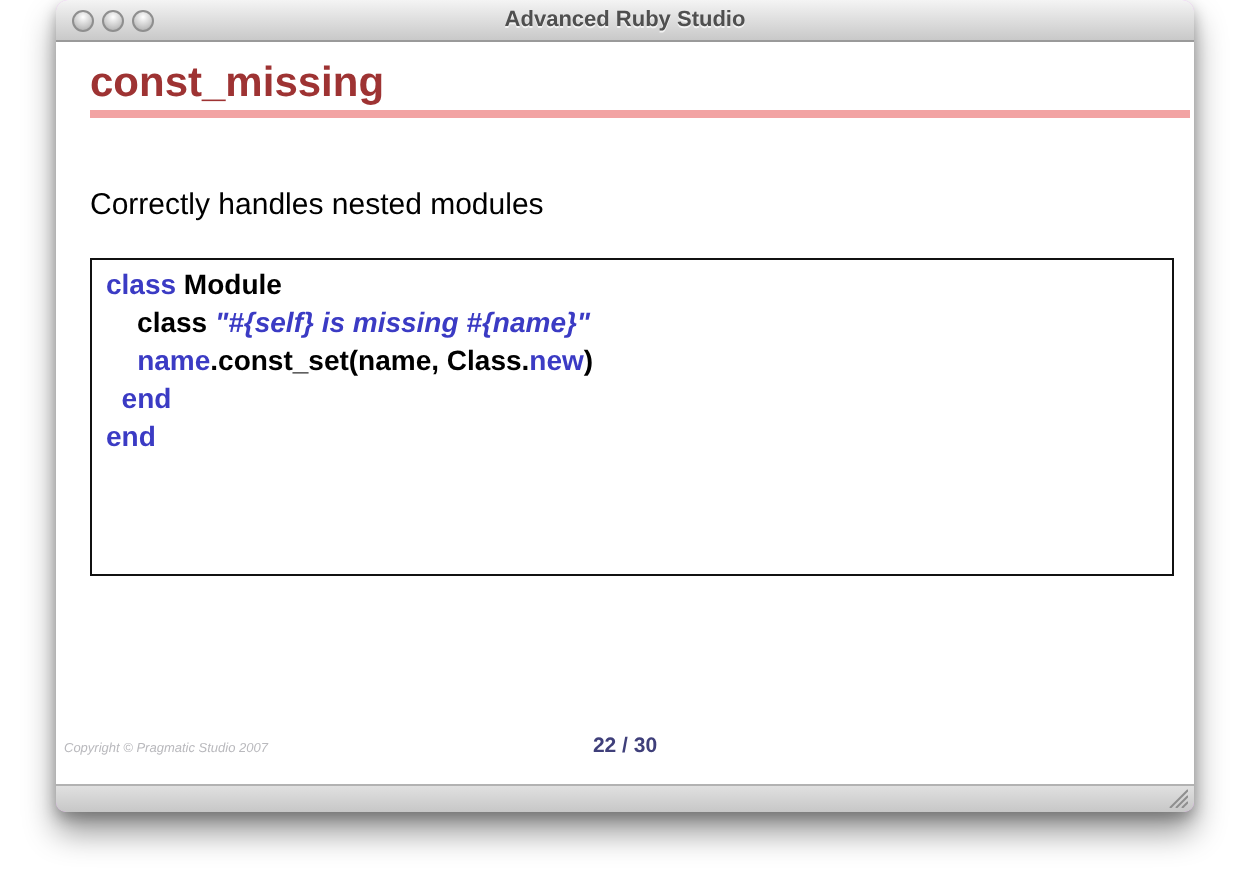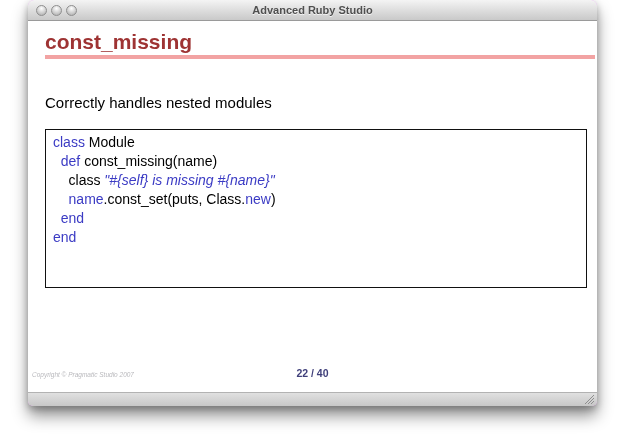--- a/index.html
+++ b/index.html
@@ -62,20 +62,21 @@
   }
   .code-box {
     position:absolute; left:17px; top:108px; width:529px; height:152px;
     border:1.5px solid #111; background:#fff;
     padding:3px 4px 2px 7px;
     box-sizing:content-box;
   }
   .code-line {
     font-size:14px; line-height:19px; white-space:pre;
     color:#000;
+    font-weight:bold;
   }
   .tok-pl { color:#000; }
   .tok-kw { font-style:normal; }
   .tok-str { font-style:italic; }
   .code-link-row {
     position:absolute; left:17px; top:270px; width:529px;
     text-align:right;
   }
   .code-link {
     font-family:"Liberation Serif", serif;
@@ -106,31 +107,30 @@
 
   <div class="content">
 
     <div class="slide-title" style="color: rgb(158, 51, 51);">const_missing</div>
     <div class="title-rule" style="background: rgb(242, 163, 163);"></div>
 
     <div class="subtitle">Correctly handles nested modules</div>
 
     <div class="code-box">
         <div class="code-line"><span class="tok-kw" style="color: rgb(59, 59, 196);">class</span><span class="tok-pl"> Module</span></div>
-        <div class="code-line"><span class="tok-pl">  </span><span class="tok-kw" style="color: rgb(59, 59, 196);">def</span><span class="tok-pl"> const_missing(name)</span></div>
         <div class="code-line"><span class="tok-pl">    class </span><span class="tok-str" style="color: rgb(59, 59, 196);">"#{self} is missing #{name}"</span></div>
-        <div class="code-line"><span class="tok-pl">    </span><span class="tok-kw" style="color: rgb(59, 59, 196);">name</span><span class="tok-pl">.const_set(puts, Class.</span><span class="tok-kw" style="color: rgb(59, 59, 196);">new</span><span class="tok-pl">)</span></div>
+        <div class="code-line"><span class="tok-pl">    </span><span class="tok-kw" style="color: rgb(59, 59, 196);">name</span><span class="tok-pl">.const_set(name, Class.</span><span class="tok-kw" style="color: rgb(59, 59, 196);">new</span><span class="tok-pl">)</span></div>
         <div class="code-line"><span class="tok-pl">  </span><span class="tok-kw" style="color: rgb(59, 59, 196);">end</span></div>
         <div class="code-line"><span class="tok-kw" style="color: rgb(59, 59, 196);">end</span></div>
         <div class="code-line"> </div>
       </div>
 
 
     <div class="footer-copyright">Copyright © Pragmatic Studio 2007</div>
-    <div class="footer-page" style="color: rgb(63, 63, 122);">22 / 40</div>
+    <div class="footer-page" style="color: rgb(63, 63, 122);">22 / 30</div>
 
   </div>
 
   <div class="statusbar">
     <svg class="resize-grip" viewBox="0 0 11 11">
       <line x1="2" y1="11" x2="11" y2="2" stroke="#8e8e8e" stroke-width="1"></line>
       <line x1="5" y1="11" x2="11" y2="5" stroke="#8e8e8e" stroke-width="1"></line>
       <line x1="8" y1="11" x2="11" y2="8" stroke="#8e8e8e" stroke-width="1"></line>
     </svg>
   </div>

